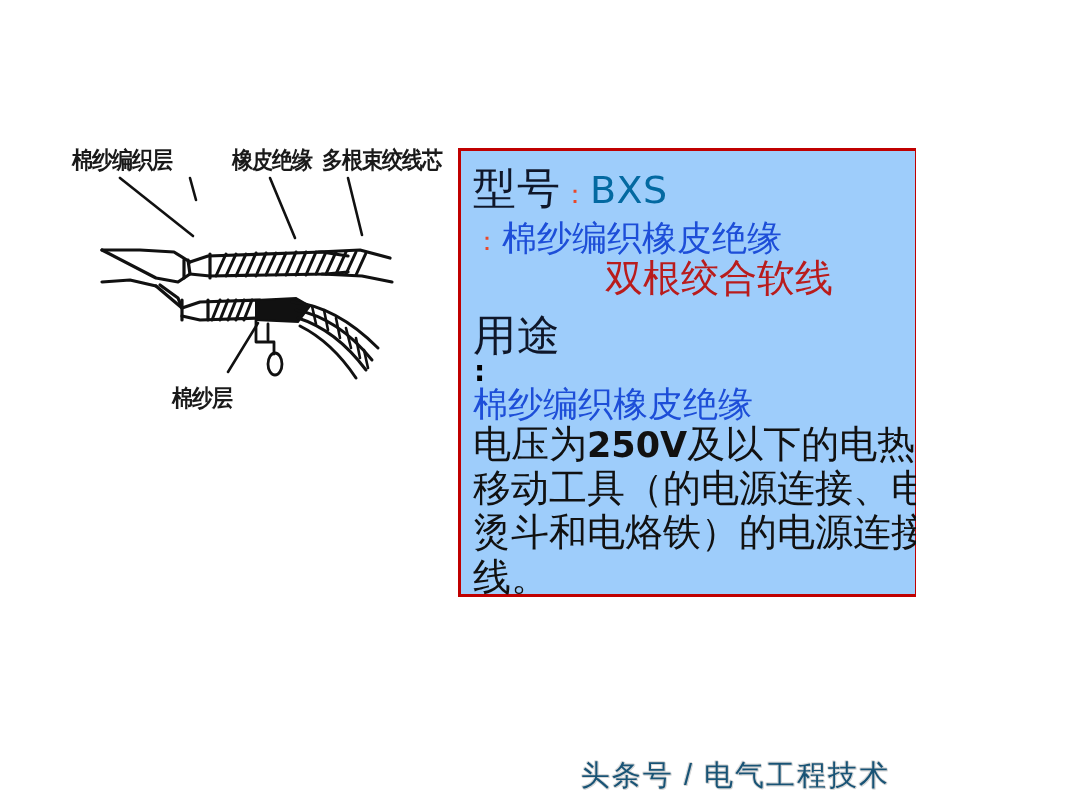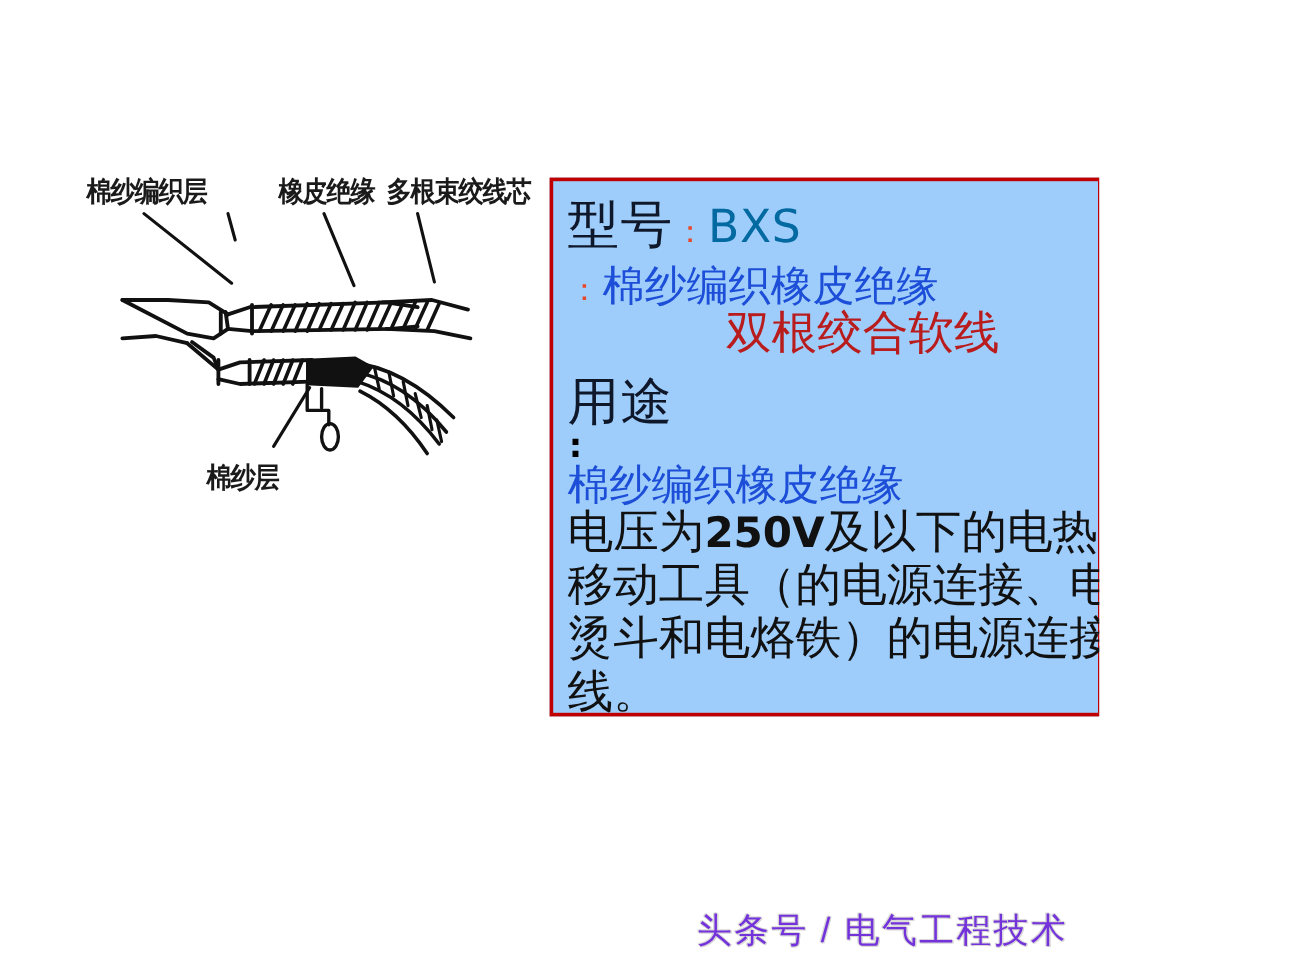--- a/index.html
+++ b/index.html
@@ -120,21 +120,21 @@
     line-height: 1.16;
   }
 
   
   #watermark {
     position: absolute;
     right: 26px;
     bottom: 14px;
     font-family: "Liberation Sans", "DejaVu Sans", sans-serif;
     font-size: 29px;
-    color: #6d28d9;
+    color: #0c4a6e;
     letter-spacing: 2px;
     white-space: nowrap;
     text-shadow:
       1px 0 0 #d6d6d6, -1px 0 0 #d6d6d6,
       0 1px 0 #d6d6d6, 0 -1px 0 #d6d6d6,
       1px 1px 0 #cfcfcf, -1px -1px 0 #e4e4e4;
     opacity: 0.95;
   }
 </style>
 </head>

